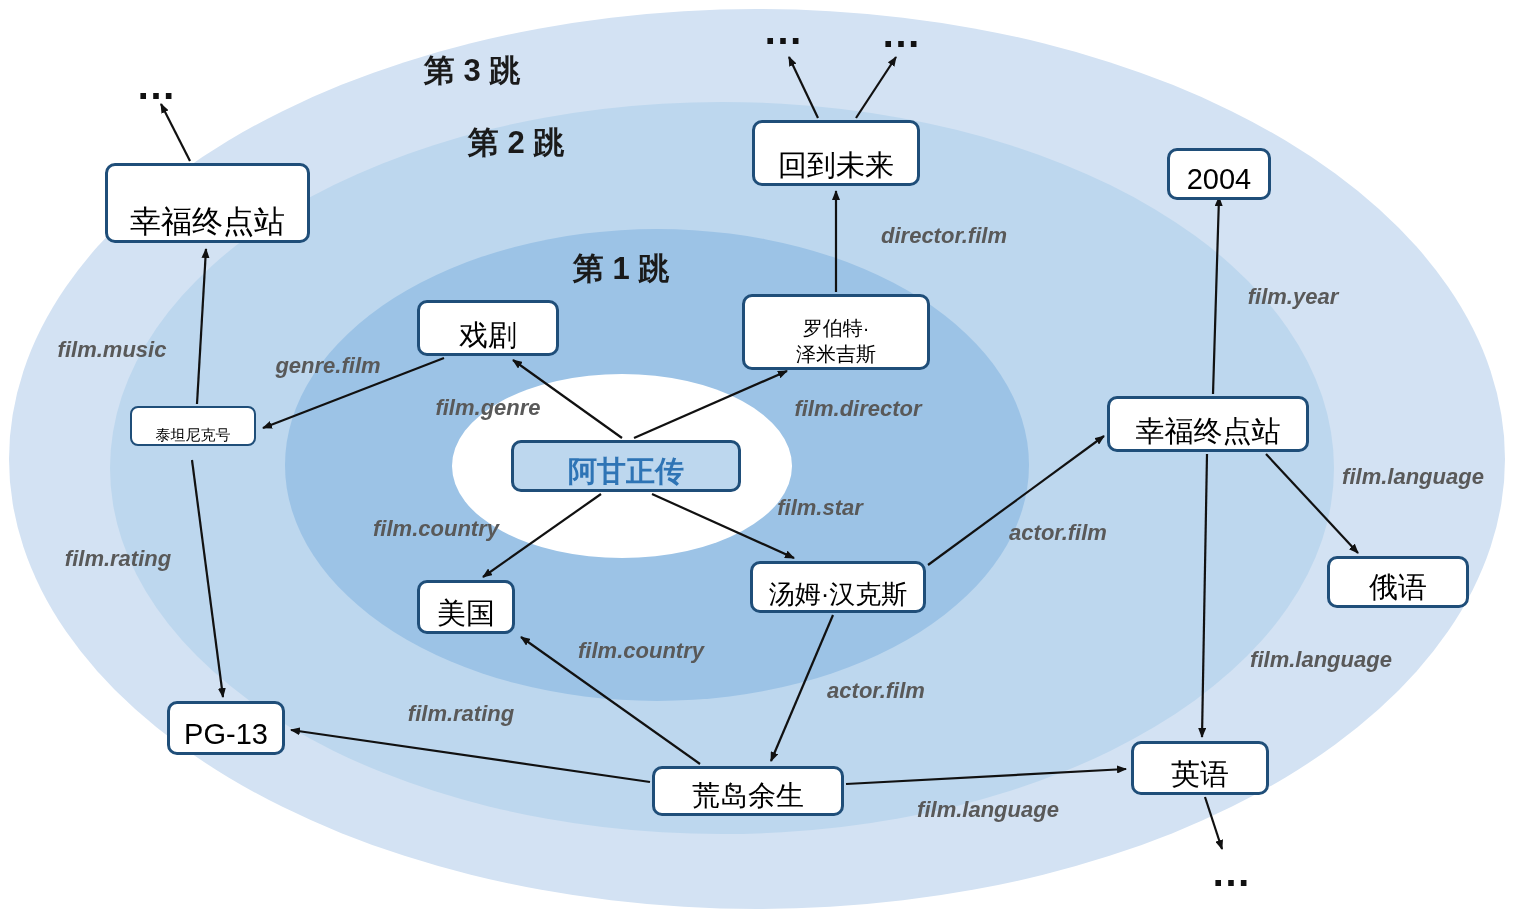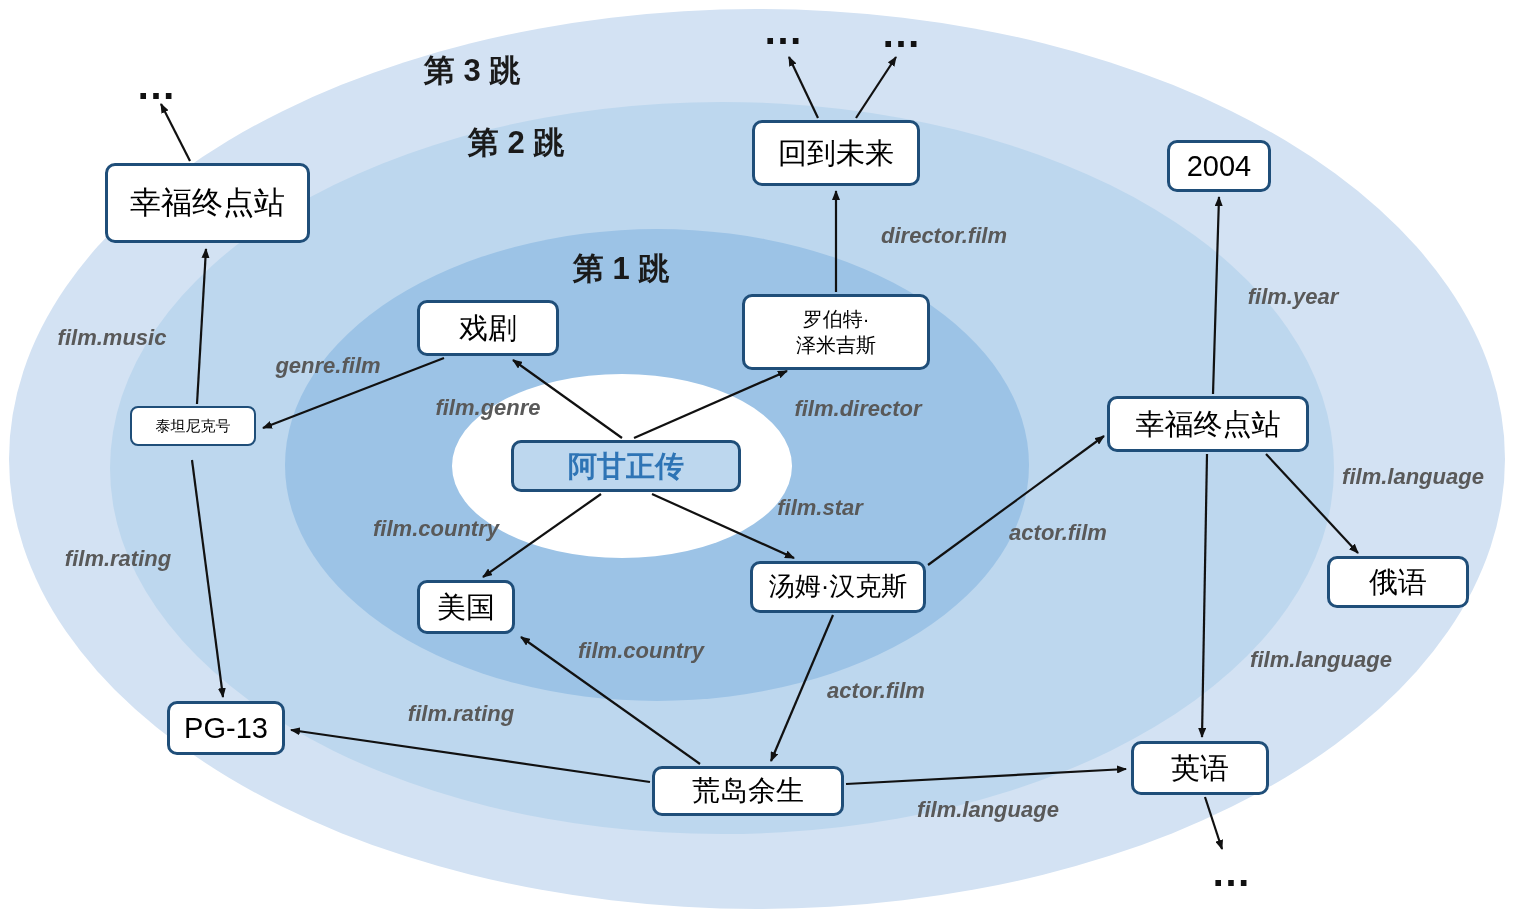--- a/index.html
+++ b/index.html
@@ -17,21 +17,21 @@
   #bg {
     position: absolute;
     left: 0; top: 0;
     width: 1514px;
     height: 918px;
   }
 
   .node {
     position: absolute;
     display: flex;
-    align-items: center;
+    align-items: flex-end;
     justify-content: center;
     background: #ffffff;
     border: 3px solid #1f4e79;
     border-radius: 10px;
     color: #000000;
     text-align: center;
     line-height: 1.2;
     z-index: 2;
   }
   .node--center {
@@ -128,21 +128,21 @@
   <div class="dots" style="left:784px;top:30px;">…</div>
   <div class="dots" style="left:902px;top:33px;">…</div>
   <div class="dots" style="left:1232px;top:872px;">…</div>
 
   <div class="node" style="left:105px;top:163px;width:205px;height:80px;font-size:31px;">
     <span>幸福终点站</span>
   </div>
   <div class="node" style="left:752px;top:120px;width:168px;height:66px;font-size:29px;">
     <span>回到未来</span>
   </div>
-  <div class="node" style="left:1167px;top:140px;width:104px;height:52px;font-size:29px;">
+  <div class="node" style="left:1167px;top:148px;width:104px;height:52px;font-size:29px;">
     <span>2004</span>
   </div>
   <div class="node" style="left:417px;top:300px;width:142px;height:56px;font-size:29px;">
     <span>戏剧</span>
   </div>
   <div class="node" style="left:742px;top:294px;width:188px;height:76px;font-size:20px;">
     <span class="wrap-narrow">罗伯特·泽米吉斯</span>
   </div>
   <div class="node node--thin" style="left:130px;top:406px;width:126px;height:40px;font-size:15px;">
     <span>泰坦尼克号</span>
@@ -165,21 +165,21 @@
   <div class="node" style="left:167px;top:701px;width:118px;height:54px;font-size:29px;">
     <span>PG-13</span>
   </div>
   <div class="node" style="left:1131px;top:741px;width:138px;height:54px;font-size:29px;">
     <span>英语</span>
   </div>
   <div class="node" style="left:652px;top:766px;width:192px;height:50px;font-size:28px;">
     <span>荒岛余生</span>
   </div>
 
-  <div class="rel" style="left:112px;top:338px;text-align:center;">film.music</div>
+  <div class="rel" style="left:112px;top:350px;text-align:center;">film.music</div>
   <div class="rel" style="left:328px;top:366px;">genre.film</div>
   <div class="rel" style="left:488px;top:408px;">film.genre</div>
   <div class="rel" style="left:858px;top:409px;">film.director</div>
   <div class="rel" style="left:944px;top:236px;">director.film</div>
   <div class="rel" style="left:1293px;top:297px;">film.year</div>
   <div class="rel" style="left:1413px;top:477px;">film.language</div>
   <div class="rel" style="left:436px;top:529px;">film.country</div>
   <div class="rel" style="left:820px;top:508px;">film.star</div>
   <div class="rel" style="left:1058px;top:533px;">actor.film</div>
   <div class="rel" style="left:118px;top:559px;">film.rating</div>

